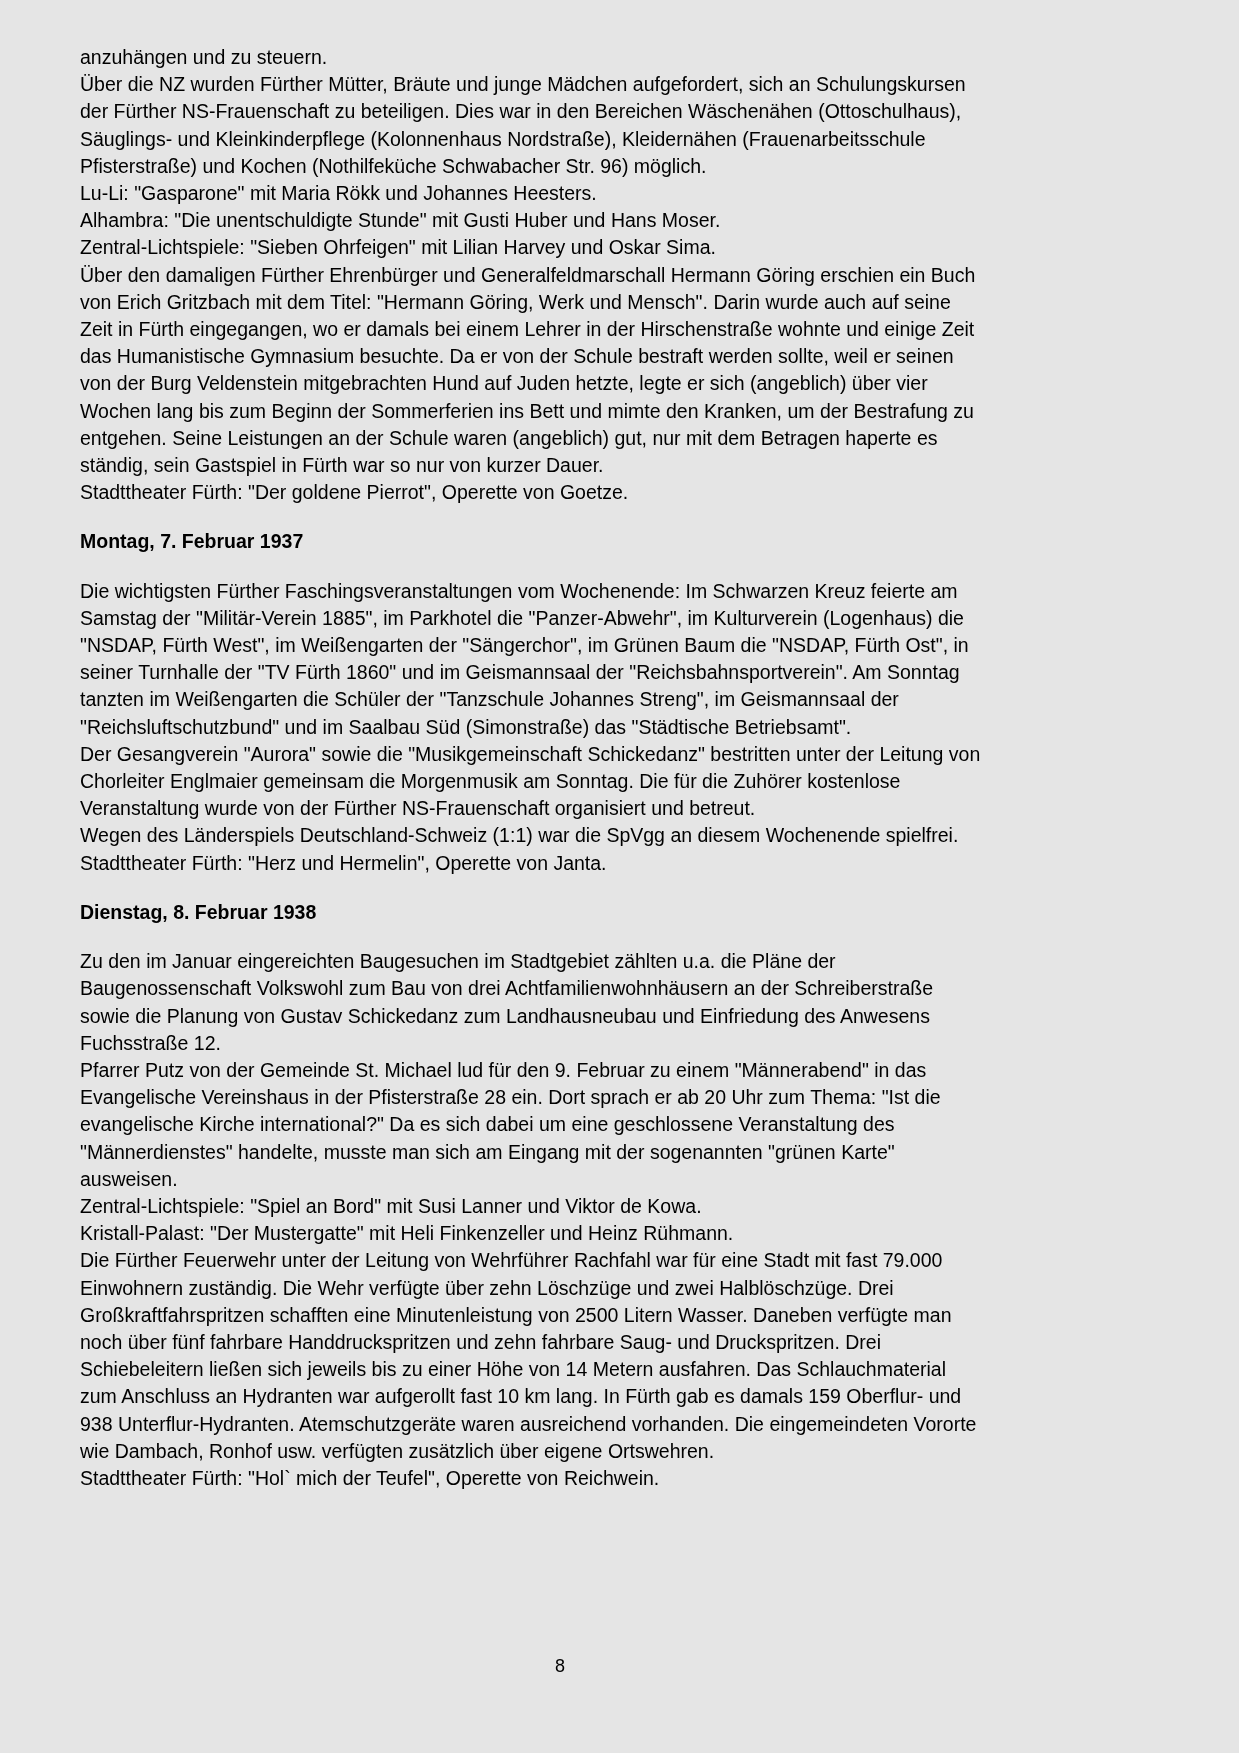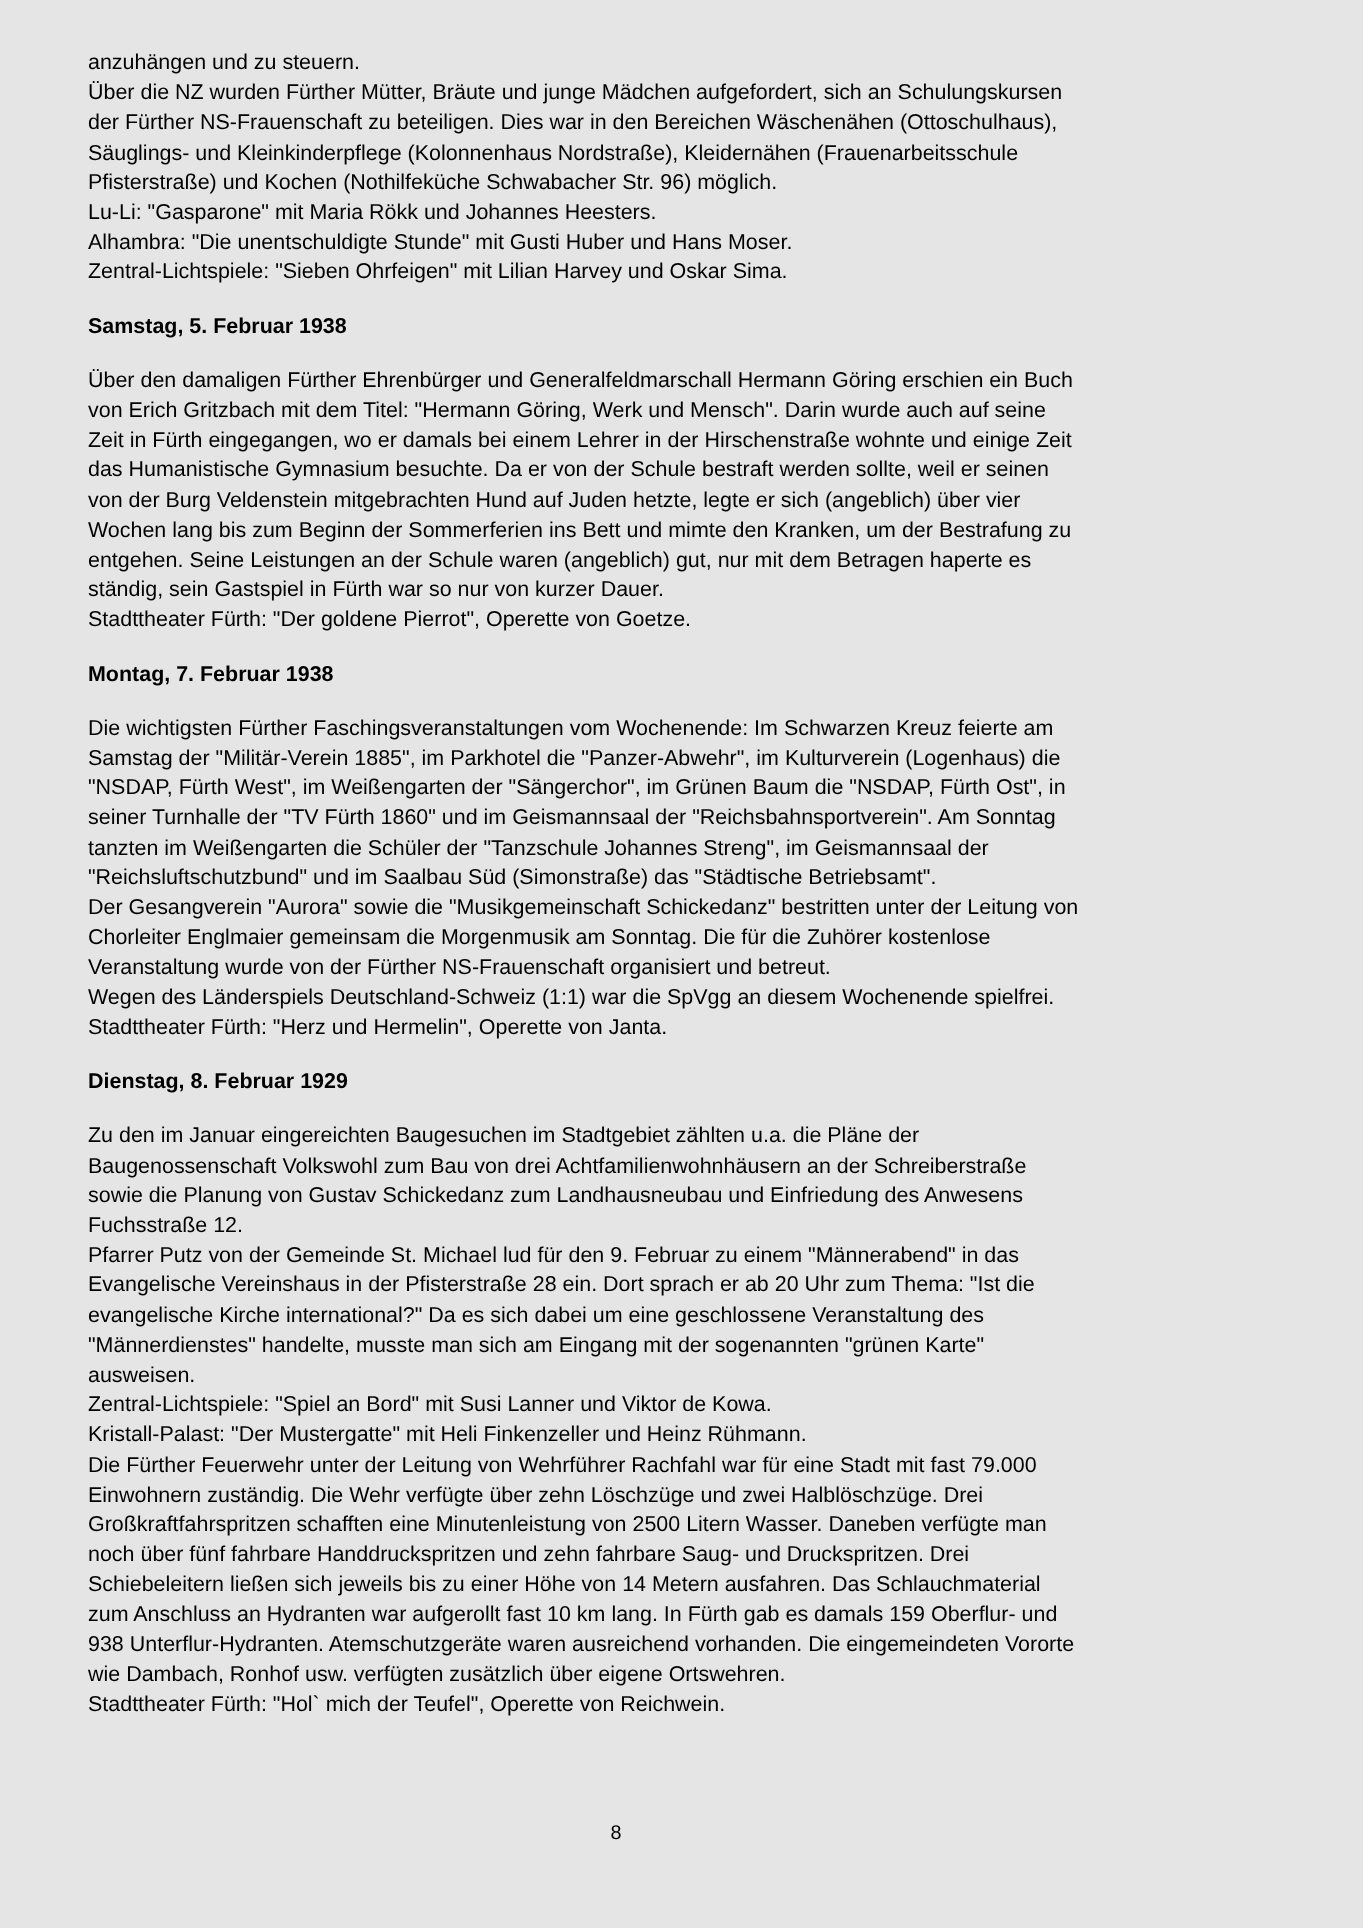--- a/index.html
+++ b/index.html
@@ -50,43 +50,42 @@
 <div class="page">
   <div class="content">
     <div class="para">anzuhängen und zu steuern.
 Über die NZ wurden Fürther Mütter, Bräute und junge Mädchen aufgefordert, sich an Schulungskursen
 der Fürther NS-Frauenschaft zu beteiligen. Dies war in den Bereichen Wäschenähen (Ottoschulhaus),
 Säuglings- und Kleinkinderpflege (Kolonnenhaus Nordstraße), Kleidernähen (Frauenarbeitsschule
 Pfisterstraße) und Kochen (Nothilfeküche Schwabacher Str. 96) möglich.
 Lu-Li: "Gasparone" mit Maria Rökk und Johannes Heesters.
 Alhambra: "Die unentschuldigte Stunde" mit Gusti Huber und Hans Moser.
 Zentral-Lichtspiele: "Sieben Ohrfeigen" mit Lilian Harvey und Oskar Sima.</div>
-    <div class="heading">Samstag, 5. Februar 1938</div>
     <div class="para">Über den damaligen Fürther Ehrenbürger und Generalfeldmarschall Hermann Göring erschien ein Buch
 von Erich Gritzbach mit dem Titel: "Hermann Göring, Werk und Mensch". Darin wurde auch auf seine
 Zeit in Fürth eingegangen, wo er damals bei einem Lehrer in der Hirschenstraße wohnte und einige Zeit
 das Humanistische Gymnasium besuchte. Da er von der Schule bestraft werden sollte, weil er seinen
 von der Burg Veldenstein mitgebrachten Hund auf Juden hetzte, legte er sich (angeblich) über vier
 Wochen lang bis zum Beginn der Sommerferien ins Bett und mimte den Kranken, um der Bestrafung zu
 entgehen. Seine Leistungen an der Schule waren (angeblich) gut, nur mit dem Betragen haperte es
 ständig, sein Gastspiel in Fürth war so nur von kurzer Dauer.
 Stadttheater Fürth: "Der goldene Pierrot", Operette von Goetze.</div>
-    <div class="heading">Montag, 7. Februar 1938</div>
+    <div class="heading">Montag, 7. Februar 1937</div>
     <div class="para">Die wichtigsten Fürther Faschingsveranstaltungen vom Wochenende: Im Schwarzen Kreuz feierte am
 Samstag der "Militär-Verein 1885", im Parkhotel die "Panzer-Abwehr", im Kulturverein (Logenhaus) die
 "NSDAP, Fürth West", im Weißengarten der "Sängerchor", im Grünen Baum die "NSDAP, Fürth Ost", in
 seiner Turnhalle der "TV Fürth 1860" und im Geismannsaal der "Reichsbahnsportverein". Am Sonntag
 tanzten im Weißengarten die Schüler der "Tanzschule Johannes Streng", im Geismannsaal der
 "Reichsluftschutzbund" und im Saalbau Süd (Simonstraße) das "Städtische Betriebsamt".
 Der Gesangverein "Aurora" sowie die "Musikgemeinschaft Schickedanz" bestritten unter der Leitung von
 Chorleiter Englmaier gemeinsam die Morgenmusik am Sonntag. Die für die Zuhörer kostenlose
 Veranstaltung wurde von der Fürther NS-Frauenschaft organisiert und betreut.
 Wegen des Länderspiels Deutschland-Schweiz (1:1) war die SpVgg an diesem Wochenende spielfrei.
 Stadttheater Fürth: "Herz und Hermelin", Operette von Janta.</div>
-    <div class="heading">Dienstag, 8. Februar 1929</div>
+    <div class="heading">Dienstag, 8. Februar 1938</div>
     <div class="para">Zu den im Januar eingereichten Baugesuchen im Stadtgebiet zählten u.a. die Pläne der
 Baugenossenschaft Volkswohl zum Bau von drei Achtfamilienwohnhäusern an der Schreiberstraße
 sowie die Planung von Gustav Schickedanz zum Landhausneubau und Einfriedung des Anwesens
 Fuchsstraße 12.
 Pfarrer Putz von der Gemeinde St. Michael lud für den 9. Februar zu einem "Männerabend" in das
 Evangelische Vereinshaus in der Pfisterstraße 28 ein. Dort sprach er ab 20 Uhr zum Thema: "Ist die
 evangelische Kirche international?" Da es sich dabei um eine geschlossene Veranstaltung des
 "Männerdienstes" handelte, musste man sich am Eingang mit der sogenannten "grünen Karte"
 ausweisen.
 Zentral-Lichtspiele: "Spiel an Bord" mit Susi Lanner und Viktor de Kowa.

